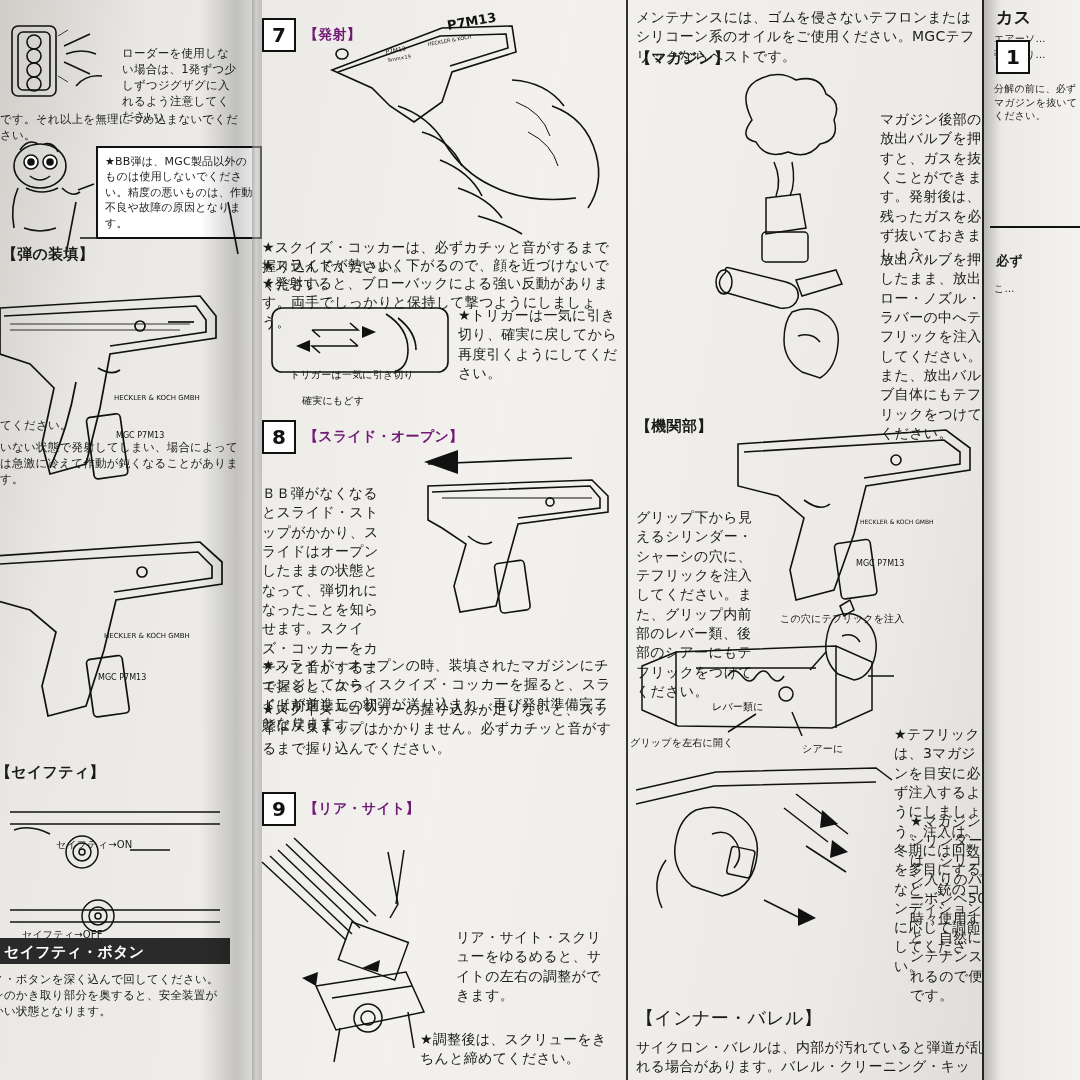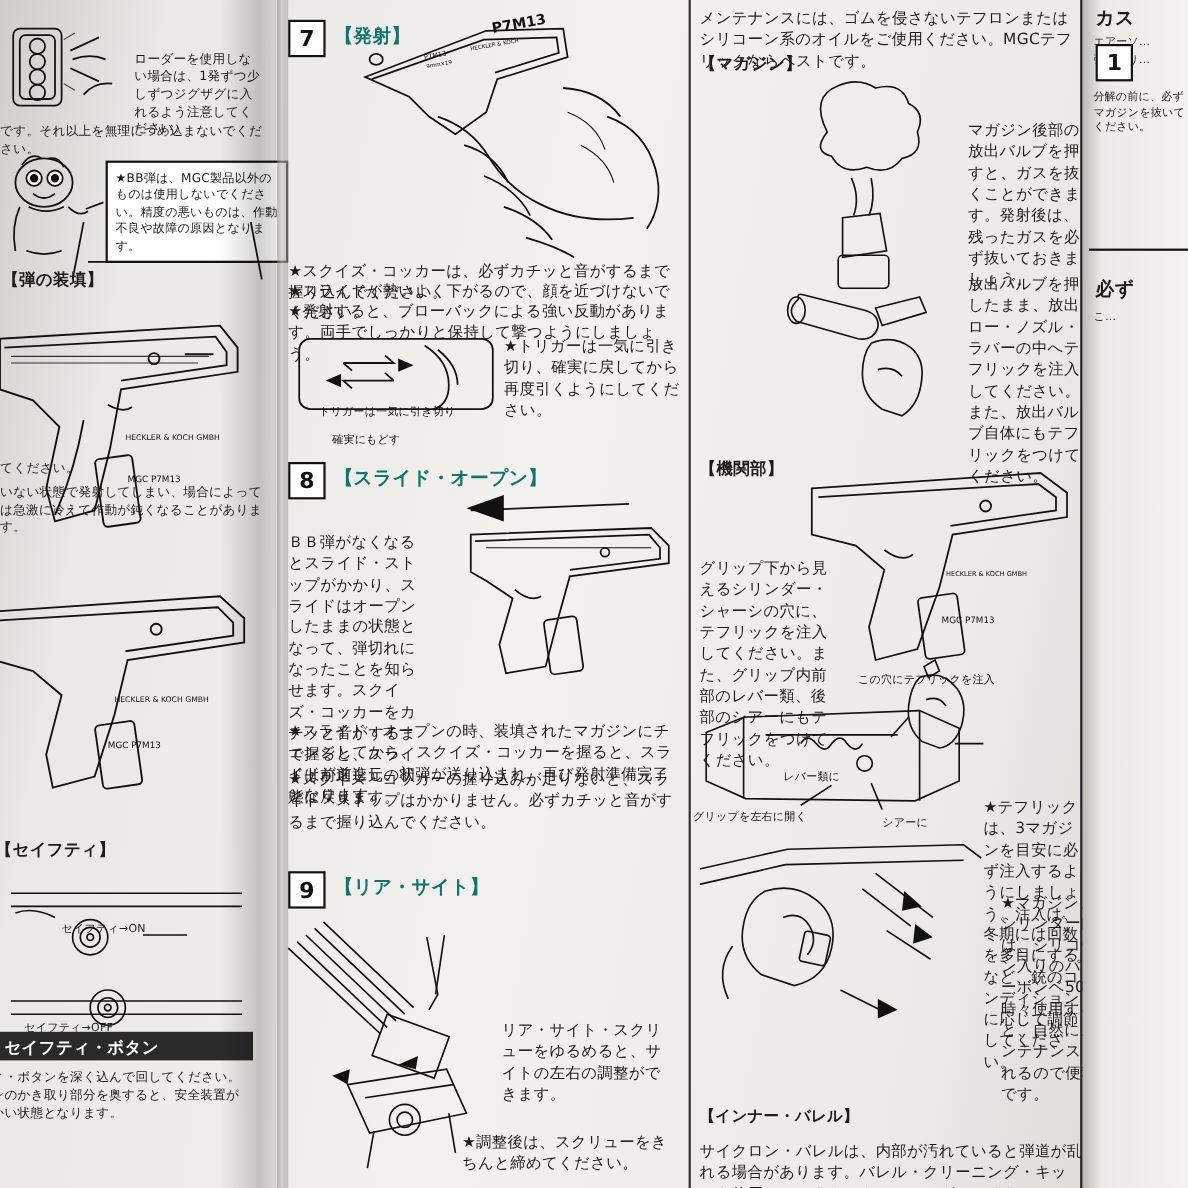--- a/index.html
+++ b/index.html
@@ -32,31 +32,31 @@
   .jp{
     font-family:"DejaVu Sans", sans-serif;
     color:#1b1b1b;
     line-height:1.38;
     letter-spacing:.02em;
   }
   .t10{font-size:10px;}
   .t11{font-size:11.5px;}
   .t12{font-size:14px;}
   .t15{font-size:15px;font-weight:bold;}
-  .t17{font-size:14px;font-weight:bold;}
+  .t17{font-size:18px;font-weight:normal;}
   
   .stepnum{
     width:30px;height:30px;border:2px solid #111;
     display:flex;align-items:center;justify-content:center;
     font-size:20px;font-weight:bold;color:#111;
     font-family:"DejaVu Sans", sans-serif;
     background:#fff;
   }
   .stephead{display:flex;align-items:center;gap:8px;}
-  .stephead .title{font-size:17px;font-weight:bold;color:#0f766e;font-family:Liberation Mono, monospace;}
+  .stephead .title{font-size:14px;font-weight:bold;color:#701a75;}
   .warnbox{
     border:2px solid #111;background:#fff;padding:6px 7px;
     font-size:11px;line-height:1.4;
   }
   
   .art{position:relative;}
   .art svg{display:block;}
   
   .rightpanel{
     position:absolute;right:0;top:0;width:96px;height:1080px;
@@ -436,19 +436,19 @@
     <div class="jp t12" style="position:absolute;left:0px;top:1038px;width:348px;">サイクロン・バレルは、内部が汚れていると弾道が乱れる場合があります。バレル・クリーニング・キットを使用し、こまめにクリーニングしてください。</div>
   </div>
 
   <div class="rightpanel">
     <div class="rp-inner">
       <div class="jp" style="font-size:17px;font-weight:bold;position:absolute;left:2px;top:6px;">カス</div>
       <div class="jp cap" style="position:absolute;left:0px;top:32px;width:84px;">エアーソ…</div>
       <div class="jp cap" style="position:absolute;left:0px;top:48px;width:84px;">弾づまり…</div>
       <div class="stepnum" style="position:absolute;left:2px;top:40px;width:30px;height:30px;">1</div>
       <div class="jp cap" style="position:absolute;left:0px;top:82px;width:84px;">分解の前に、必ずマガジンを抜いてください。</div>
-      <div class="jp" style="font-size:17px;font-weight:bold;position:absolute;left:2px;top:252px;">必ず</div>
+      <div class="jp" style="font-size:13px;font-weight:bold;position:absolute;left:2px;top:252px;">必ず</div>
       <div class="jp cap" style="position:absolute;left:0px;top:282px;width:84px;">こ…</div>
       <div class="divider" style="position:absolute;left:-4px;top:226px;width:92px;height:2px;"></div>
     </div>
   </div>
 
 </div>
 
 </body></html>

